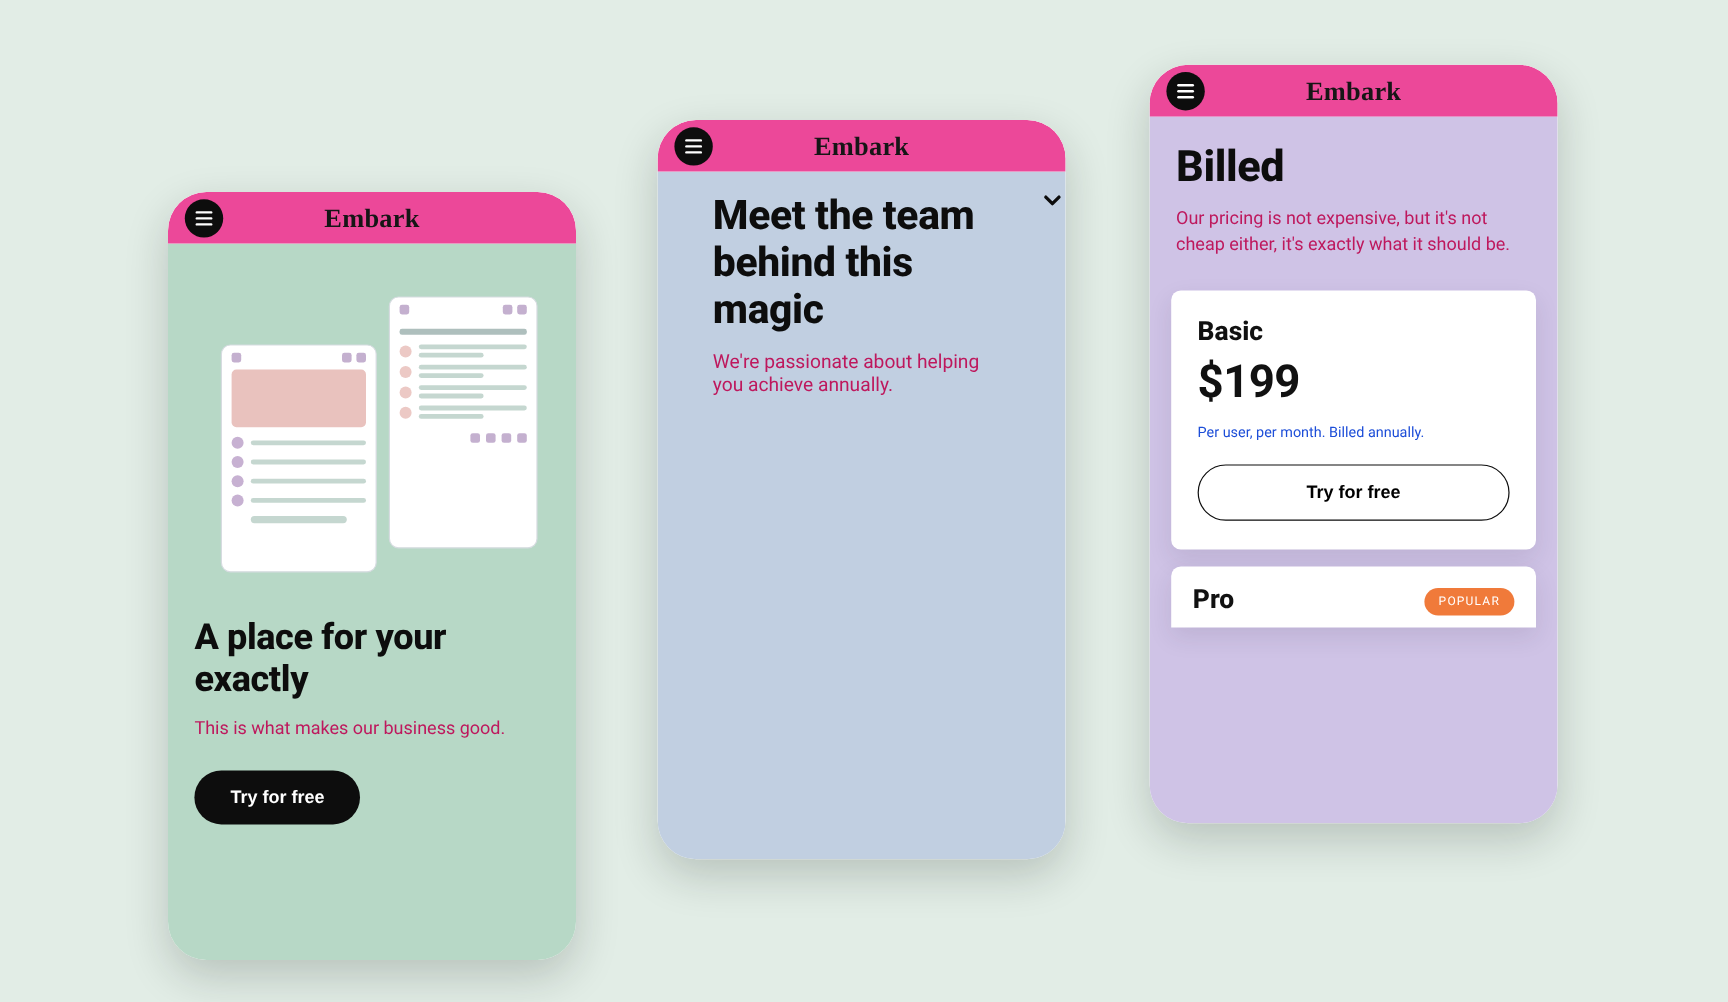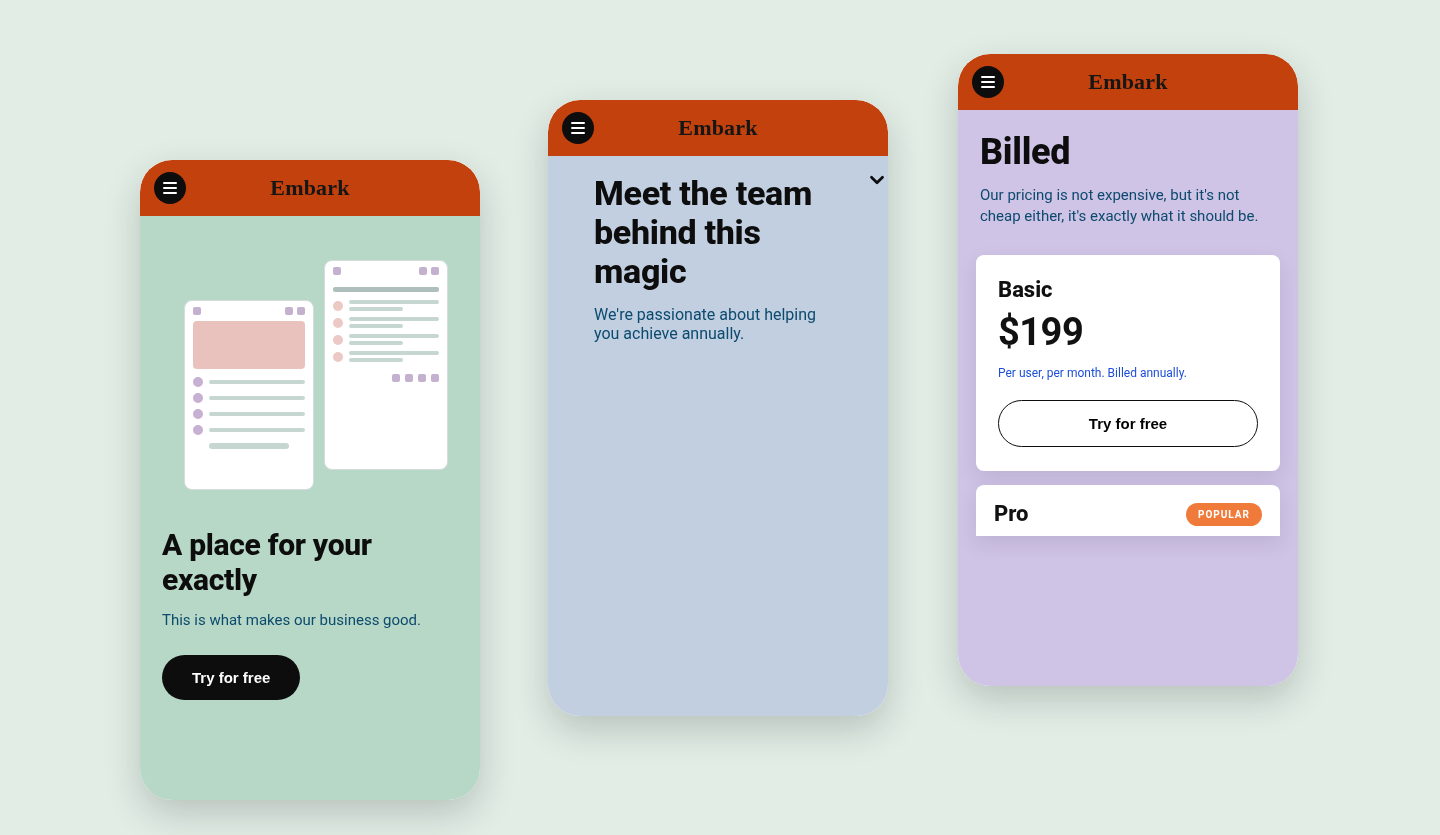--- a/index.html
+++ b/index.html
@@ -20,22 +20,22 @@
     box-shadow: 0 14px 36px rgba(20,30,25,0.20);
     overflow: hidden;
     display: flex;
     flex-direction: column;
   }
   .phone.p1 { left: 140px; top: 160px; height: 640px; }
   .phone.p2 { left: 548px; top: 100px; height: 616px; }
   .phone.p3 { left: 958px; top: 54px;  height: 632px; }
 
   .topbar {
-    height: 56px;
-    background: #c2410c;
+    height: 43px;
+    background: #ec4899;
     display: flex;
     align-items: center;
     position: relative;
     padding: 0 14px;
     border-top-left-radius: 32px;
     border-top-right-radius: 32px;
   }
   .burger {
     width: 32px; height: 32px;
     background: #0d0d0d;
@@ -85,21 +85,21 @@
   .mock .lines { flex:1; display:flex; flex-direction:column; gap:3px; }
   .mock .ln  { height:4px; background:#c5d7d0; border-radius:2px; }
   .mock .ln.short { width:60%; }
   .mock .footer-bar { margin:8px 24px 6px; height:6px; background:#c5d7d0; border-radius:3px; }
   .mock.right .title-row{ padding:6px 8px 2px; display:flex; align-items:center; gap:6px;}
   .mock.right .title-row .tln{ height:5px; background:#aebfbd; border-radius:2px; flex:1; }
   .mock.right .dots-row{ display:flex; gap:5px; justify-content:flex-end; padding:6px 8px 6px; }
 
   .p1-text { padding: 12px 22px 0; }
   .h1 { font-size: 30px; line-height: 1.15; font-weight: 800; letter-spacing:-0.3px; color:#0d0d0d;}
-  .sub { margin-top: 14px; font-size: 15px; color:#0c4a6e; }
+  .sub { margin-top: 14px; font-size: 15px; color:#be185d; }
   .cta {
     margin: 26px 22px 0;
     align-self:flex-start;
     background:#0d0d0d; color:#fff;
     border:0; border-radius:999px;
     padding:14px 30px; font-size:15px; font-weight:700;
     cursor:pointer;
   }
 
   
@@ -157,21 +157,21 @@
     font-size:15px; font-weight:700; cursor:pointer;
   }
 
   .card.peek {
     display:flex; justify-content:space-between; align-items:flex-end;
     padding:16px 18px 10px; margin-top:14px;
     border-bottom-left-radius:0;border-bottom-right-radius:0;
   }
   .badge {
     background:#f07a3a; color:#fff;
-    font-size:10px; font-weight:700; letter-spacing:1px;
+    font-size:10px; font-weight:400; letter-spacing:1px;
     padding:6px 12px; border-radius:999px;
   }
 </style>
 </head>
 <body>
 
 <div class="phone p1">
   <div class="topbar">
     <div class="burger">
       <span></span>

